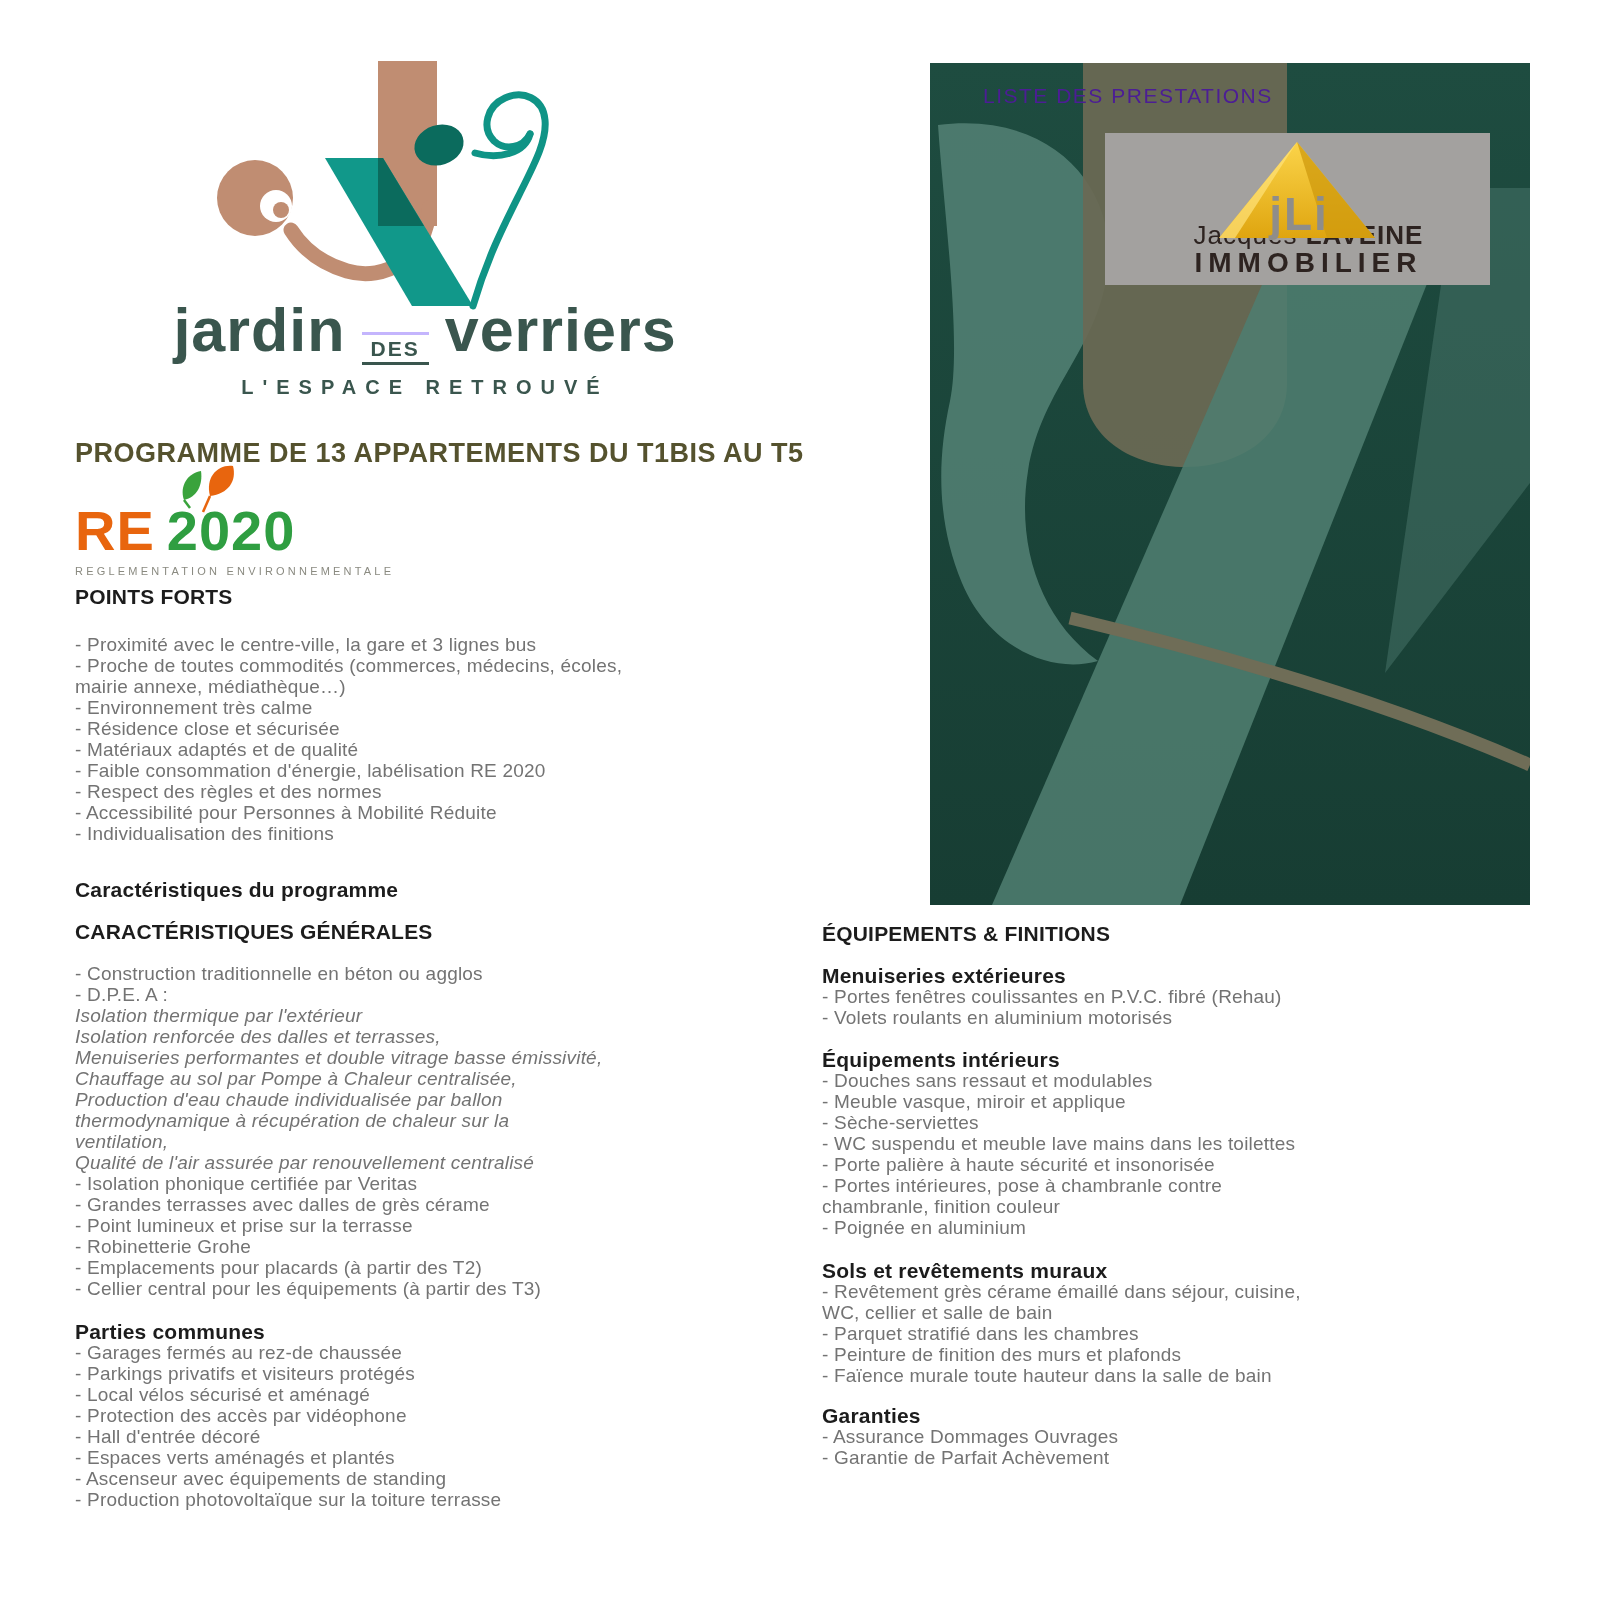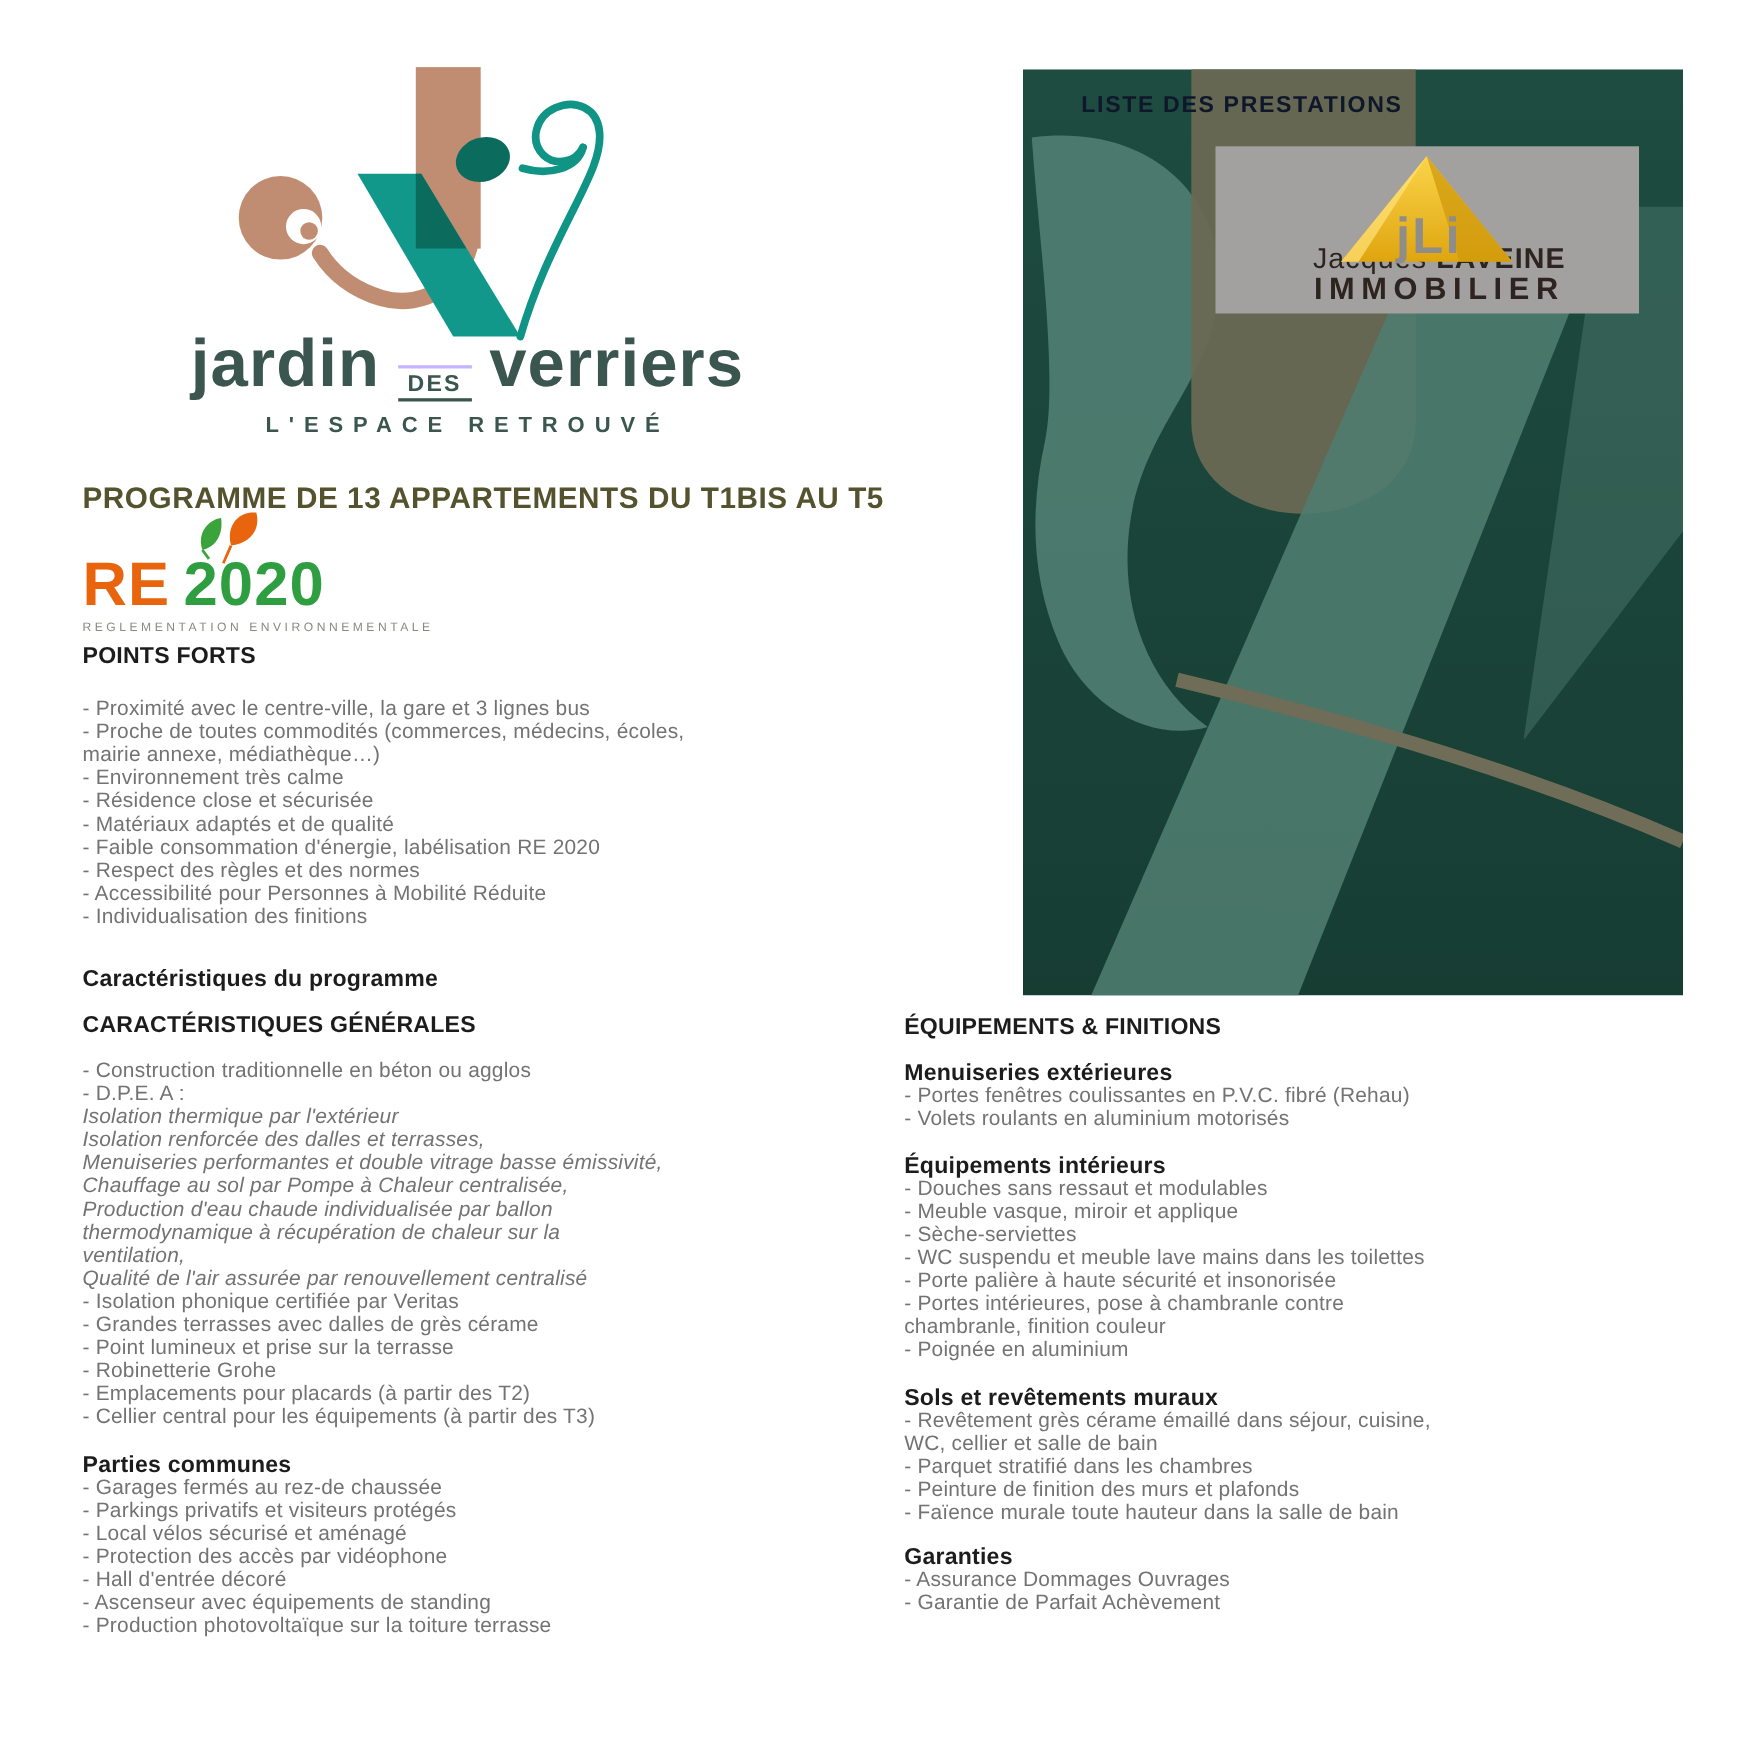--- a/index.html
+++ b/index.html
@@ -39,22 +39,22 @@
   .re-row{font-size:56px;font-weight:700;line-height:58px;letter-spacing:1px;margin-top:40px;white-space:nowrap;}
   .re-re{color:#e8650e;}
   .re-year{color:#2f9e41;margin-left:12px;}
   .re-caption{
     font-size:11px;color:#8a8a80;letter-spacing:3.2px;margin-top:5px;white-space:nowrap;
   }
 
   
   .panel{left:930px;top:63px;width:600px;height:842px;}
   .panel-heading{
-    position:absolute;left:53px;top:21px;color:#0f172a;
-    font-size:21px;font-weight:700;letter-spacing:1.5px;white-space:nowrap;
+    position:absolute;left:53px;top:21px;color:#4c1d95;
+    font-size:21px;font-weight:400;letter-spacing:1.5px;white-space:nowrap;
   }
   .gray-box{
     position:absolute;left:175px;top:70px;width:385px;height:152px;
     background:#a3a19f;display:flex;flex-direction:column;align-items:center;
     justify-content:flex-end;padding-bottom:7px;box-sizing:border-box;
   }
   .gb-pyramid{position:absolute;left:102px;top:5px;}
   .gb-line1{font-size:26px;color:#2d2320;line-height:26px;padding-left:22px;white-space:nowrap;}
   .gb-line1 .light{font-weight:400;letter-spacing:1px;}
   .gb-line1 .bold{font-weight:700;letter-spacing:1px;}
@@ -139,20 +139,21 @@
     <div class="line">- Cellier central pour les équipements (à partir des T3)</div>
   </div>
 
 <div class="abs sub-head" style="left:75px;top:1320px;">Parties communes</div>
 <div class="abs body-list" style="left:75px;top:1342px;width:740px;">
     <div class="line">- Garages fermés au rez-de chaussée</div>
     <div class="line">- Parkings privatifs et visiteurs protégés</div>
     <div class="line">- Local vélos sécurisé et aménagé</div>
     <div class="line">- Protection des accès par vidéophone</div>
     <div class="line">- Hall d'entrée décoré</div>
+    <div class="line">- Espaces verts aménagés et plantés</div>
     <div class="line">- Ascenseur avec équipements de standing</div>
     <div class="line">- Production photovoltaïque sur la toiture terrasse</div>
   </div>
 
 <div class="abs panel">
   <svg width="600" height="842" viewBox="0 0 600 842" style="position:absolute;left:0;top:0;">
     <defs>
       <linearGradient id="pg" x1="0" y1="0" x2="0" y2="1">
         <stop offset="0" stop-color="#1e4c40"></stop>
         <stop offset="1" stop-color="#173d33"></stop>

